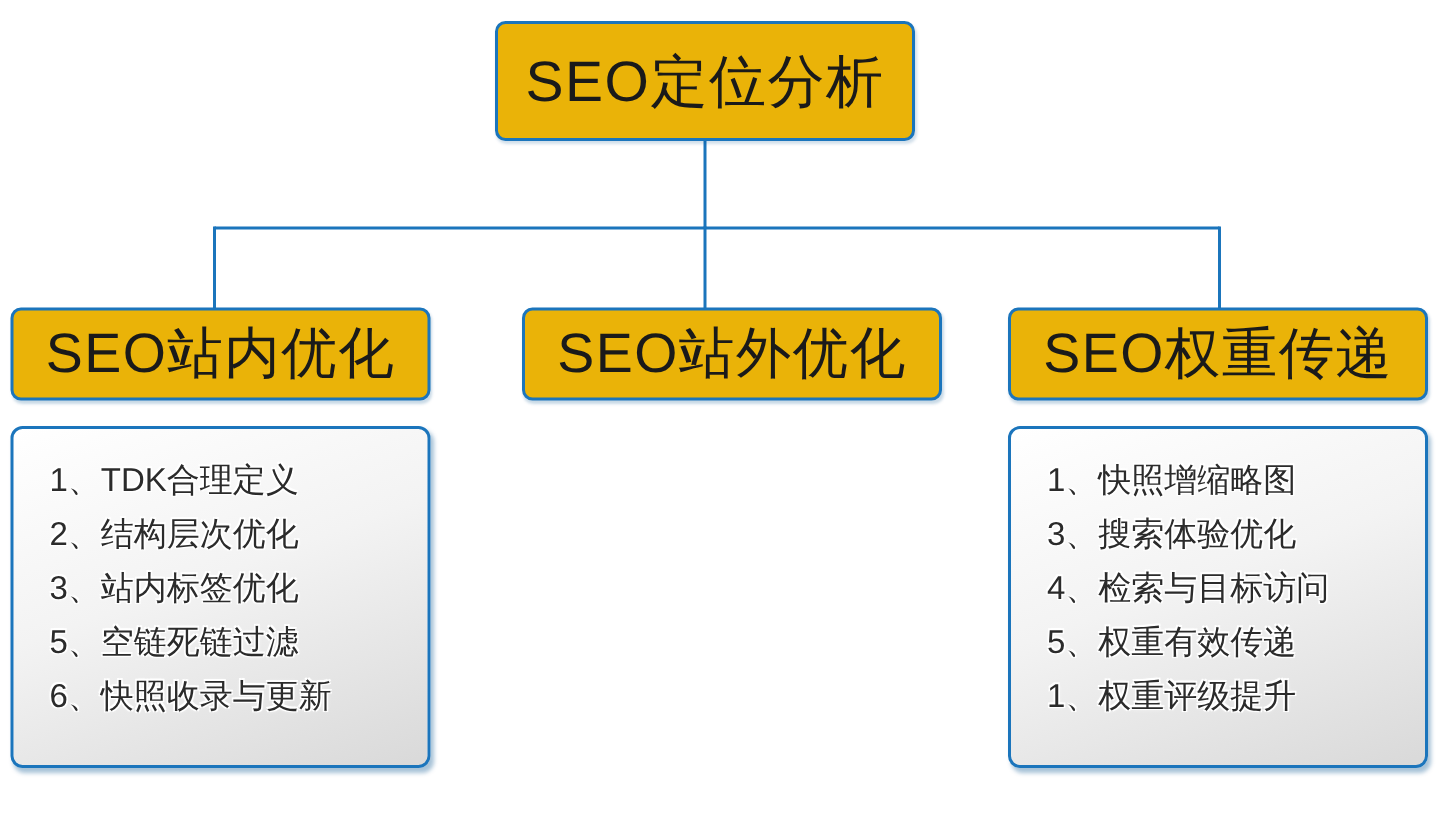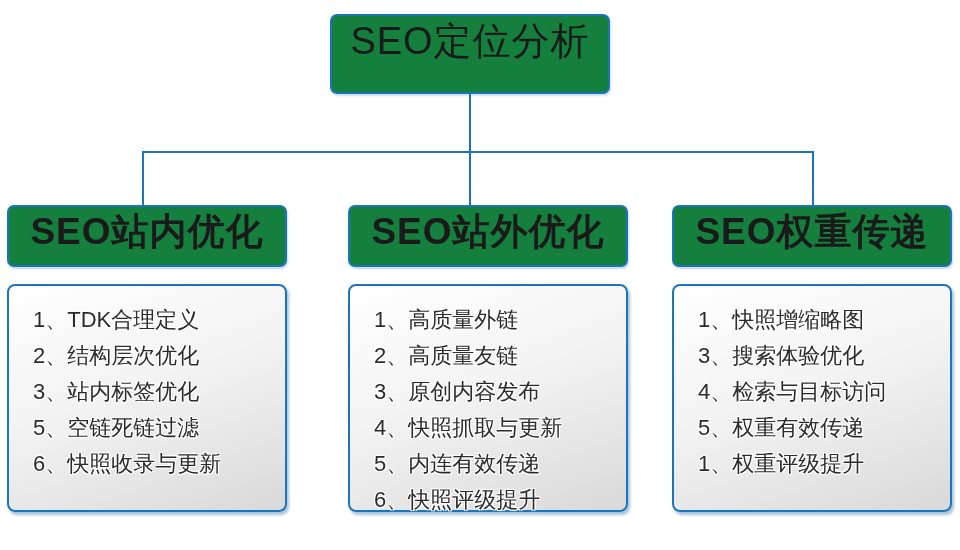--- a/index.html
+++ b/index.html
@@ -19,39 +19,39 @@
     position: absolute;
     left: 0; top: 0;
     width: 960px; height: 550px;
     pointer-events: none;
   }
   .node {
     position: absolute;
     box-sizing: border-box;
     border: 2px solid #1b75bc;
     border-radius: 7px;
-    background: #15803d;
+    background: #eab308;
     display: flex;
+    align-items: center;
     justify-content: center;
     color: #1a1a1a;
   }
   .root-node {
     left: 330px; top: 14px;
     width: 280px; height: 80px;
     font-size: 38px;
     letter-spacing: 1px;
     box-shadow: 1px 2px 2px rgba(0, 80, 140, 0.18);
   }
   .branch-header {
     top: 205px;
     width: 280px; height: 62px;
     font-size: 37px;
     letter-spacing: 1px;
     box-shadow: 1px 2px 2px rgba(0, 80, 140, 0.22);
-    font-weight: bold;
   }
   .branch-list {
     position: absolute;
     top: 284px;
     width: 280px; height: 228px;
     box-sizing: border-box;
     border: 2px solid #1b75bc;
     border-radius: 8px;
     background: linear-gradient(160deg, #ffffff 0%, #f3f3f3 45%, #d9d9d9 100%);
     box-shadow: 2px 3px 3px rgba(0, 80, 140, 0.35);
@@ -99,28 +99,20 @@
     <div class="li">1、TDK合理定义</div>
     <div class="li">2、结构层次优化</div>
     <div class="li">3、站内标签优化</div>
     <div class="li">5、空链死链过滤</div>
     <div class="li">6、快照收录与更新</div>
   </div>
 
   <div class="node branch-header pos-b">
     <span>SEO站外优化</span>
   </div>
-  <div class="branch-list pos-b">
-    <div class="li">1、高质量外链</div>
-    <div class="li">2、高质量友链</div>
-    <div class="li">3、原创内容发布</div>
-    <div class="li">4、快照抓取与更新</div>
-    <div class="li">5、内连有效传递</div>
-    <div class="li">6、快照评级提升</div>
-  </div>
 
   <div class="node branch-header pos-c">
     <span>SEO权重传递</span>
   </div>
   <div class="branch-list pos-c">
     <div class="li">1、快照增缩略图</div>
     <div class="li">3、搜索体验优化</div>
     <div class="li">4、检索与目标访问</div>
     <div class="li">5、权重有效传递</div>
     <div class="li">1、权重评级提升</div>

